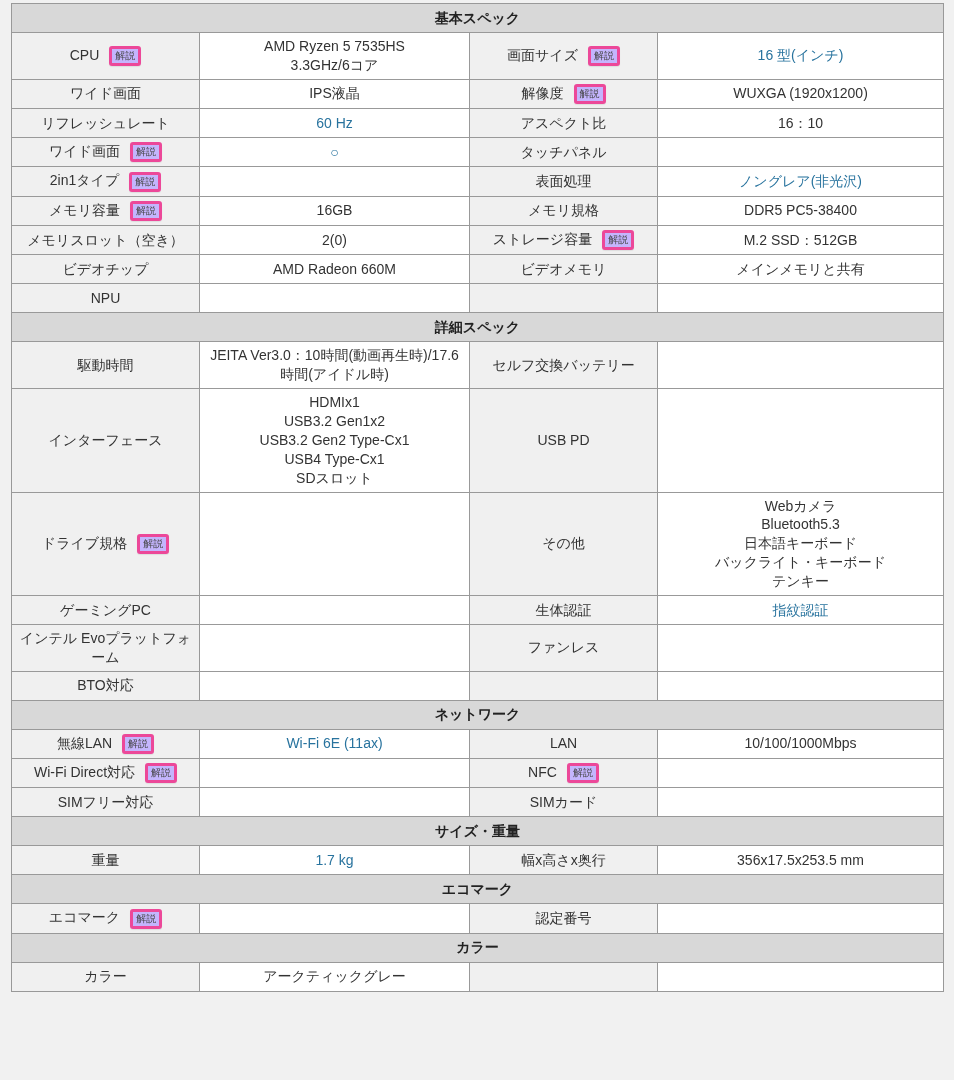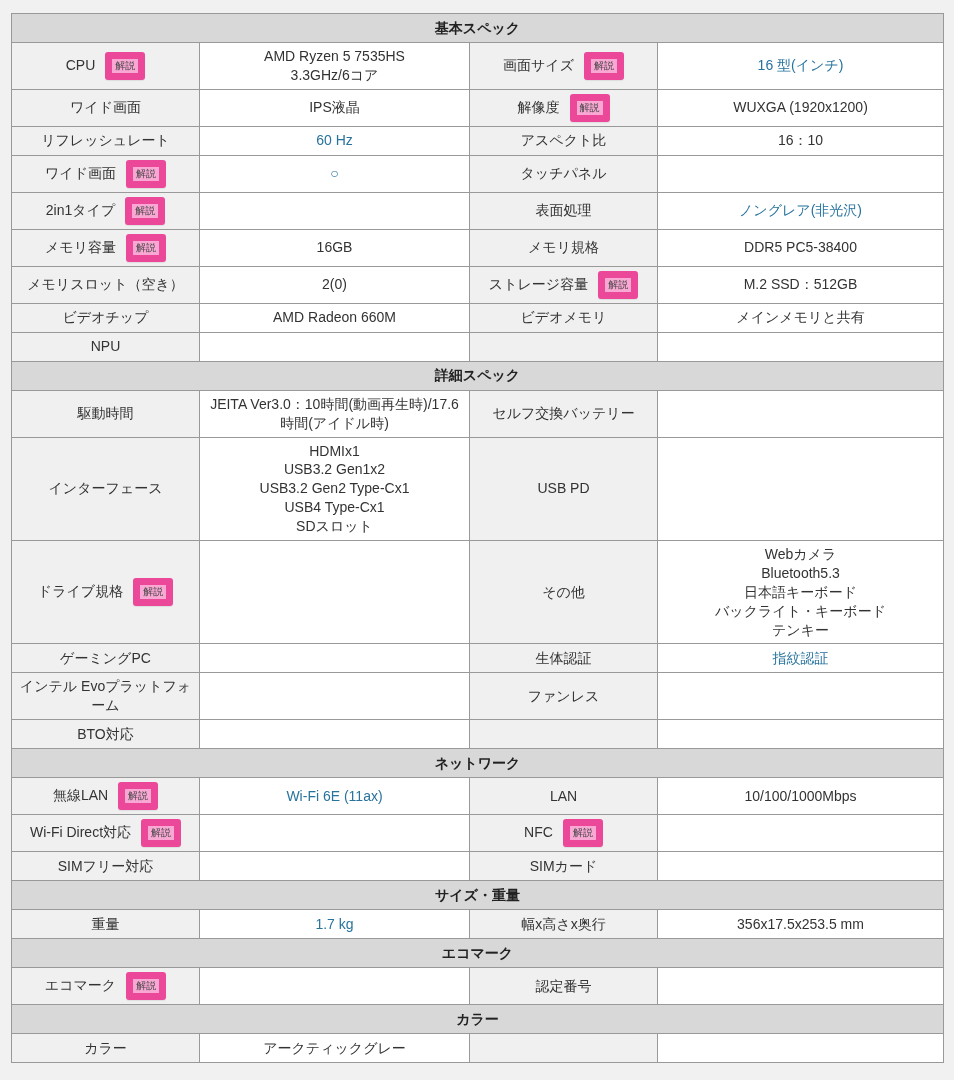--- a/index.html
+++ b/index.html
@@ -3,21 +3,21 @@
 <meta charset="utf-8">
 <style>
   html,body{margin:0;padding:0;}
   body{
     width:954px;height:1080px;
     background:#f1f1f1;
     font-family:"Liberation Sans","DejaVu Sans",sans-serif;
     color:#333;
     overflow:hidden;
   }
-  .spec-wrap{padding:13px 11px;}
+  .spec-wrap{padding:3px 11px;}
   table.spec{
     width:932px;
     border-collapse:collapse;
     table-layout:fixed;
     background:#fff;
   }
   table.spec td{
     border:1px solid #999;
     font-size:14px;
     line-height:1.35;
@@ -43,22 +43,22 @@
   }
   td.val.link{
     color:#28739e;
     cursor:pointer;
   }
   .kaisetsu{
     display:inline-block;
     font-size:10px;
     line-height:1.2;
     color:#444;
-    background:#f9a8d4;
-    border:7px solid #ec4899;
+    background:#c4b5fd;
+    border:3px solid #ec4899;
     border-radius:3px;
     padding:1px 3px;
     margin-left:10px;
     vertical-align:middle;
     white-space:nowrap;
     box-shadow:0 1px 1px rgba(0,0,0,0.08);
     cursor:pointer;
   }
 </style>
 </head>

